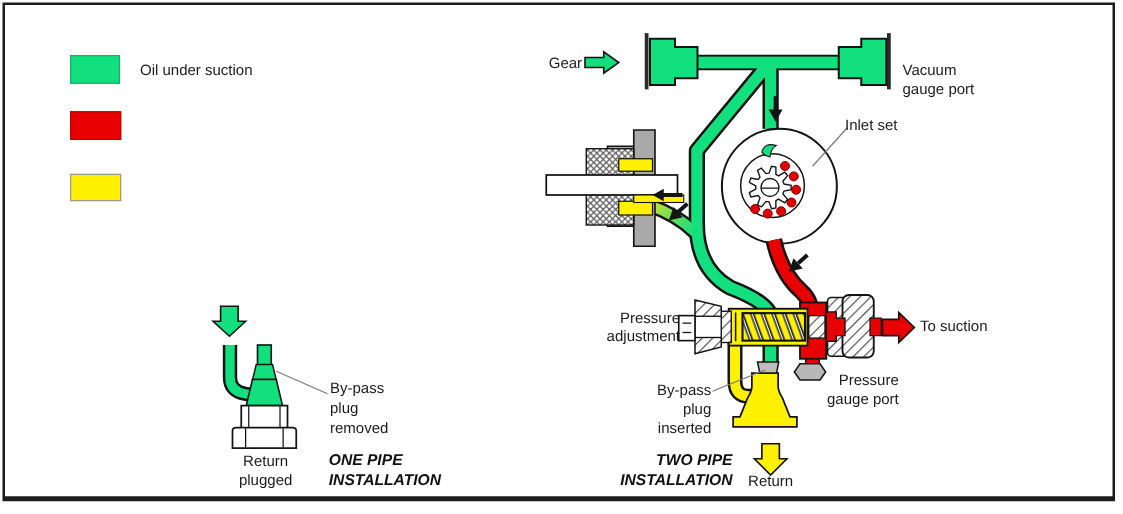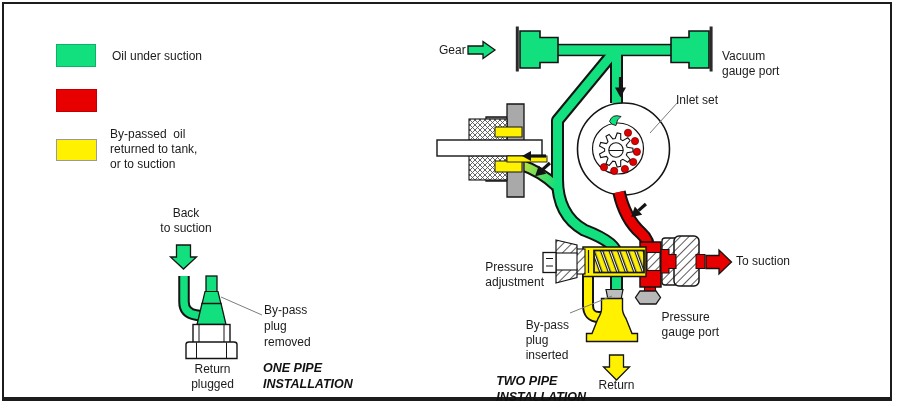--- a/index.html
+++ b/index.html
@@ -3,21 +3,21 @@
 <meta charset="utf-8">
 <style>
   html,body{margin:0;padding:0;background:#fff;}
   .stage{position:relative;width:898px;height:411px;background:#fff;
          font-family:"Liberation Sans",sans-serif;overflow:hidden;}
   .frame{position:absolute;left:2px;top:2px;width:890px;height:399px;
          border:2px solid #1c1c1c;border-bottom-width:4px;box-sizing:border-box;}
   svg.art{position:absolute;left:0;top:0;}
   .lbl{position:absolute;font-size:12px;line-height:15px;color:#1b1b1b;white-space:pre-wrap;}
   .bold{font-weight:bold;font-size:12.5px;line-height:16px;color:#111;font-style:italic;}
-  .ctr{text-align:center;} .rgt{text-align:left;margin-top:13px;}
+  .ctr{text-align:center;} .rgt{text-align:right;}
   .sw{position:absolute;}
   #sw-g{left:56px;top:44px;width:38px;height:21px;background:#12DF7D;border:1px solid #0db364;}
   #sw-r{left:56px;top:89px;width:39px;height:21px;background:#E80000;border:1px solid #c00000;}
   #sw-y{left:56px;top:139px;width:39px;height:20px;background:#FFF100;border:1px solid #9a9a9a;}
 </style>
 </head>
 <body>
 
 <div class="stage">
   <div class="frame"></div>
@@ -173,42 +173,37 @@
       <line x1="678" y1="102" x2="650" y2="133"></line>
       <line x1="612" y1="296" x2="570" y2="313"></line>
       <line x1="221" y1="297" x2="262" y2="315"></line>
     </g>
   </svg>
 
   <div class="sw" id="sw-g"></div>
   <div class="sw" id="sw-r"></div>
   <div class="sw" id="sw-y"></div>
   <div class="lbl" style="left:112px;top:49px">Oil under suction</div>
-  <div class="lbl" style="left:110px;top:127px">By-passed  oil
-returned to tank,
-or to suction</div>
 
   <div class="lbl" style="left:439px;top:43px">Gear</div>
   <div class="lbl" style="left:722px;top:49px">Vacuum
 gauge port</div>
   <div class="lbl" style="left:676px;top:93px">Inlet set</div>
   <div class="lbl rgt" style="right:354px;top:247px">Pressure
 adjustment</div>
   <div class="lbl" style="left:736px;top:254px">To suction</div>
   <div class="lbl rgt" style="right:179px;top:297px">Pressure
 gauge port</div>
   <div class="lbl rgt" style="right:329px;top:305px">By-pass
 plug
 inserted</div>
   <div class="lbl bold rgt" style="right:312px;top:360px">TWO PIPE
 INSTALLATION</div>
   <div class="lbl ctr" style="left:586px;top:378px;width:61px">Return</div>
 
-  <div class="lbl ctr" style="left:150px;top:206px;width:72px">Back
-to suction</div>
   <div class="lbl" style="left:264px;top:302px;line-height:16px">By-pass
 plug
 removed</div>
   <div class="lbl ctr" style="left:182px;top:362px;width:61px">Return
 plugged</div>
   <div class="lbl bold" style="left:263px;top:360px">ONE PIPE
 INSTALLATION</div>
 </div>
 
 </body></html>

